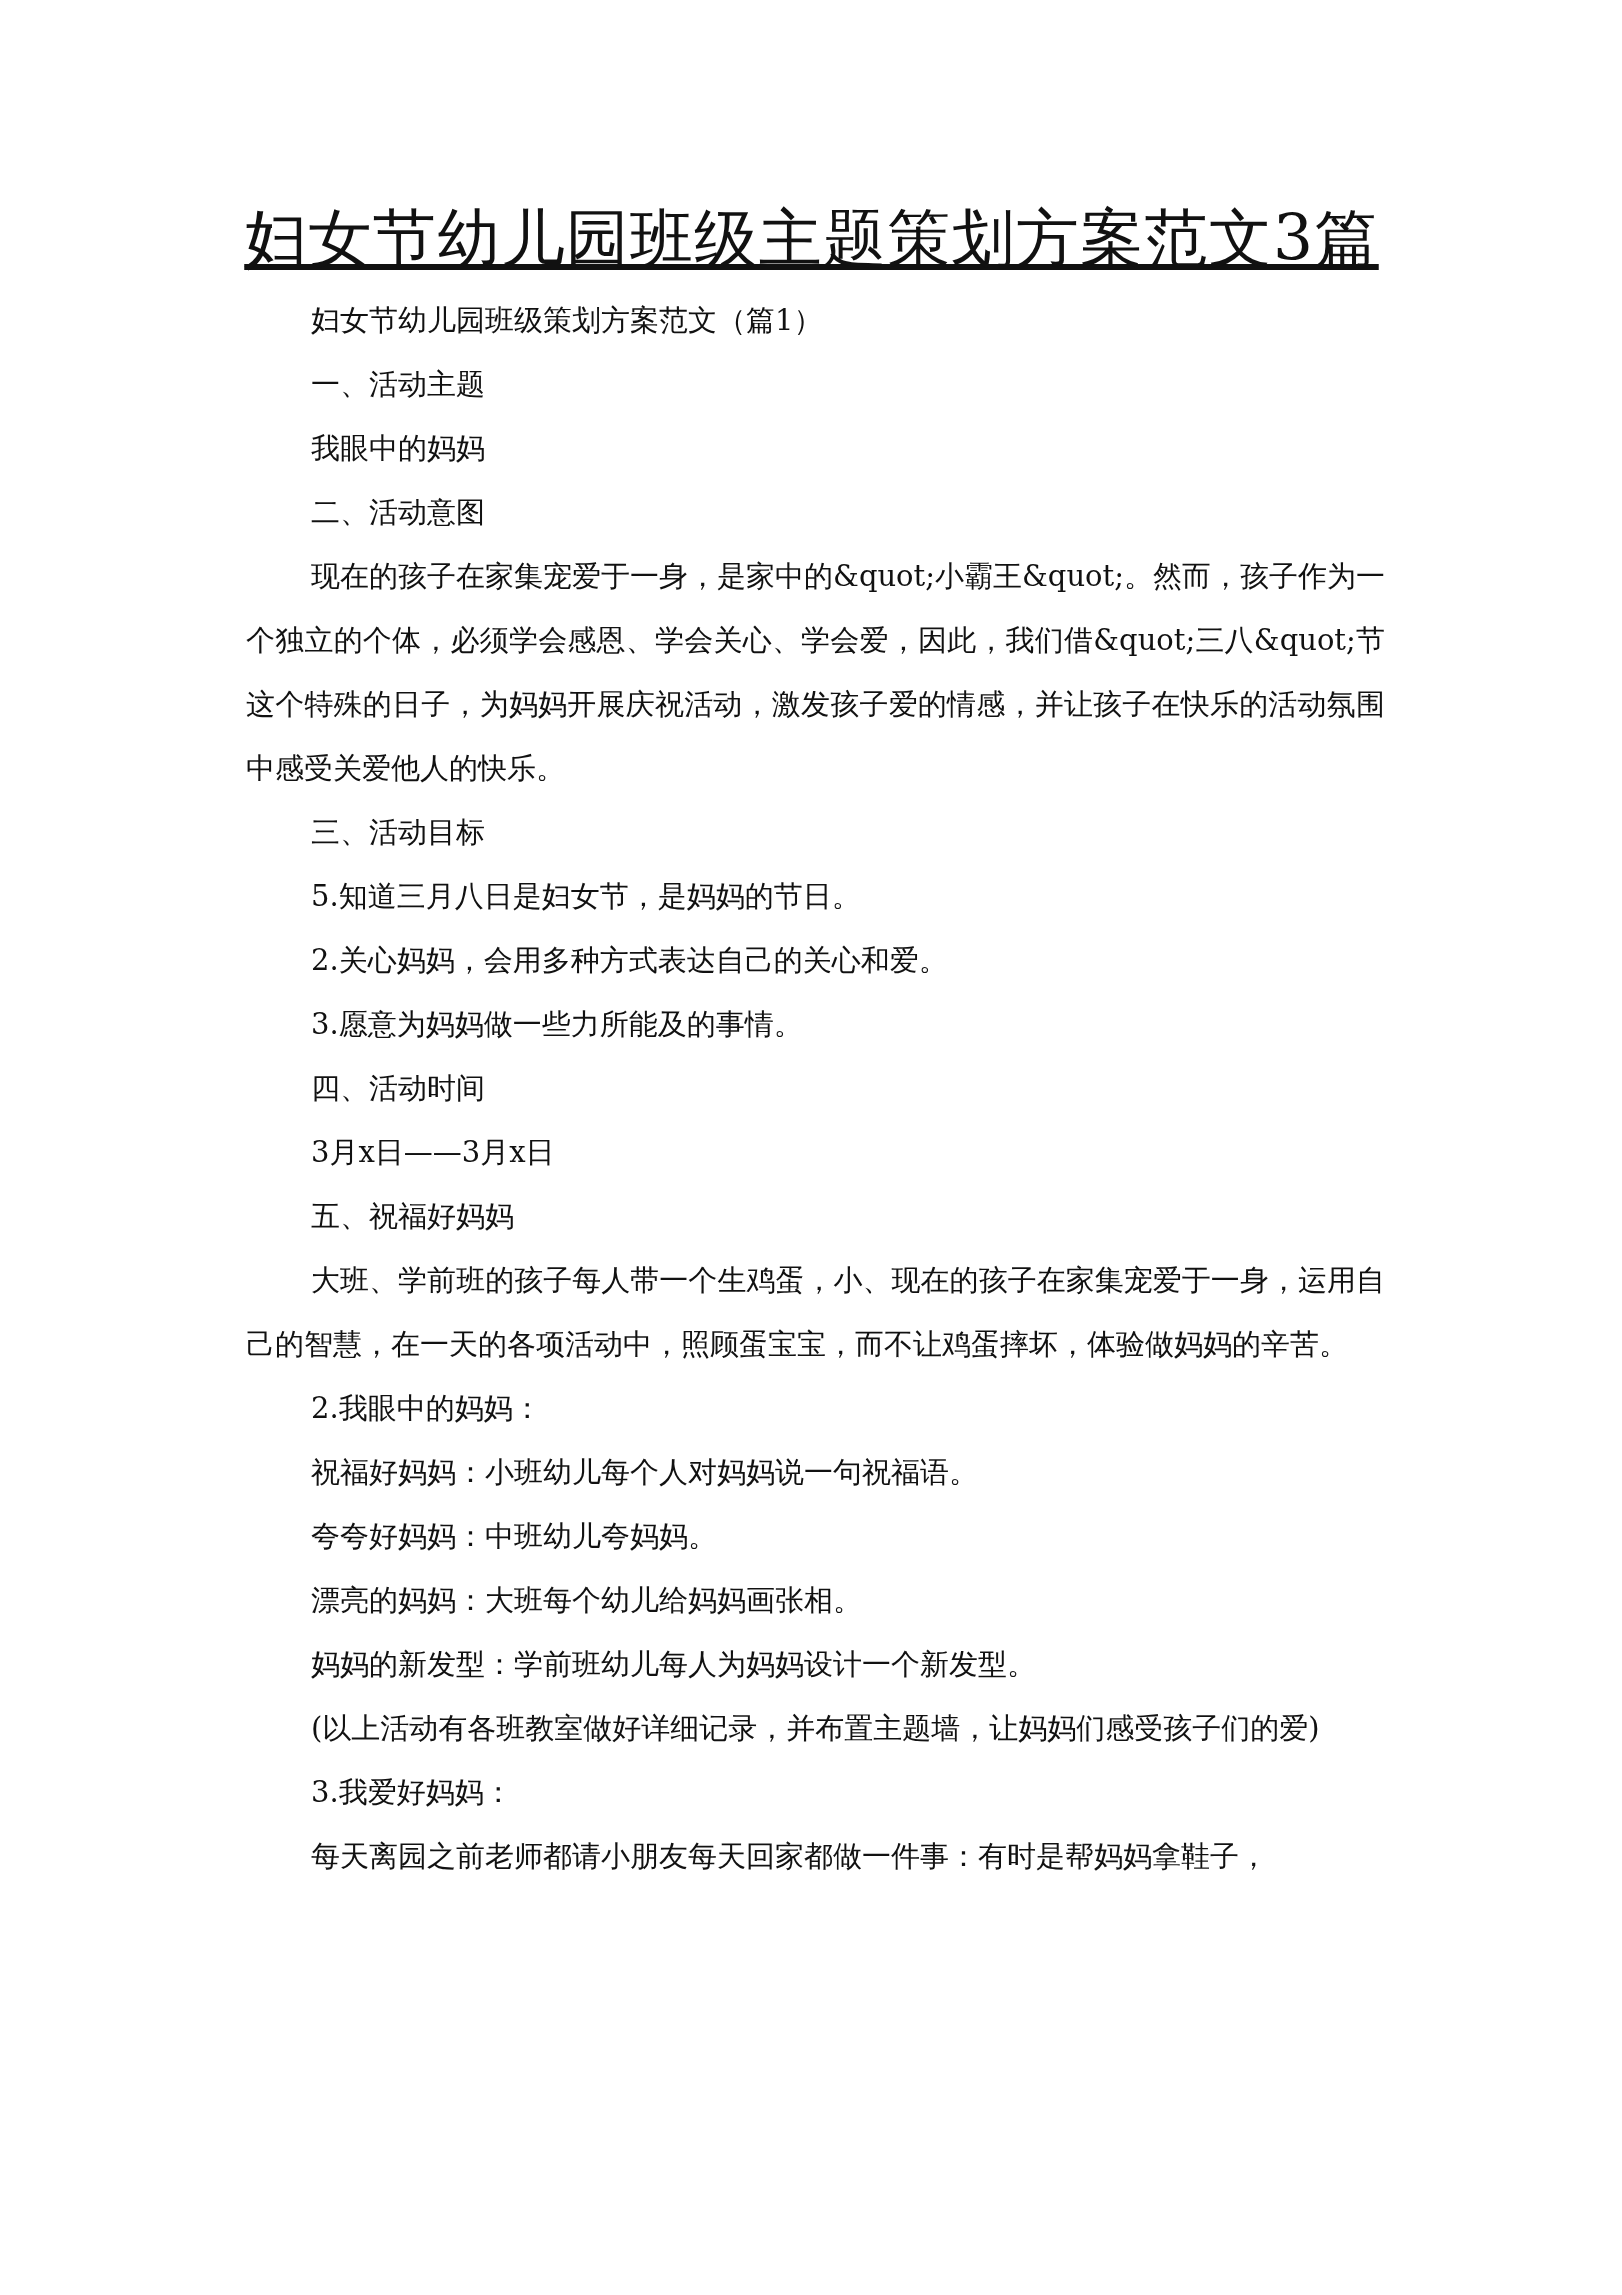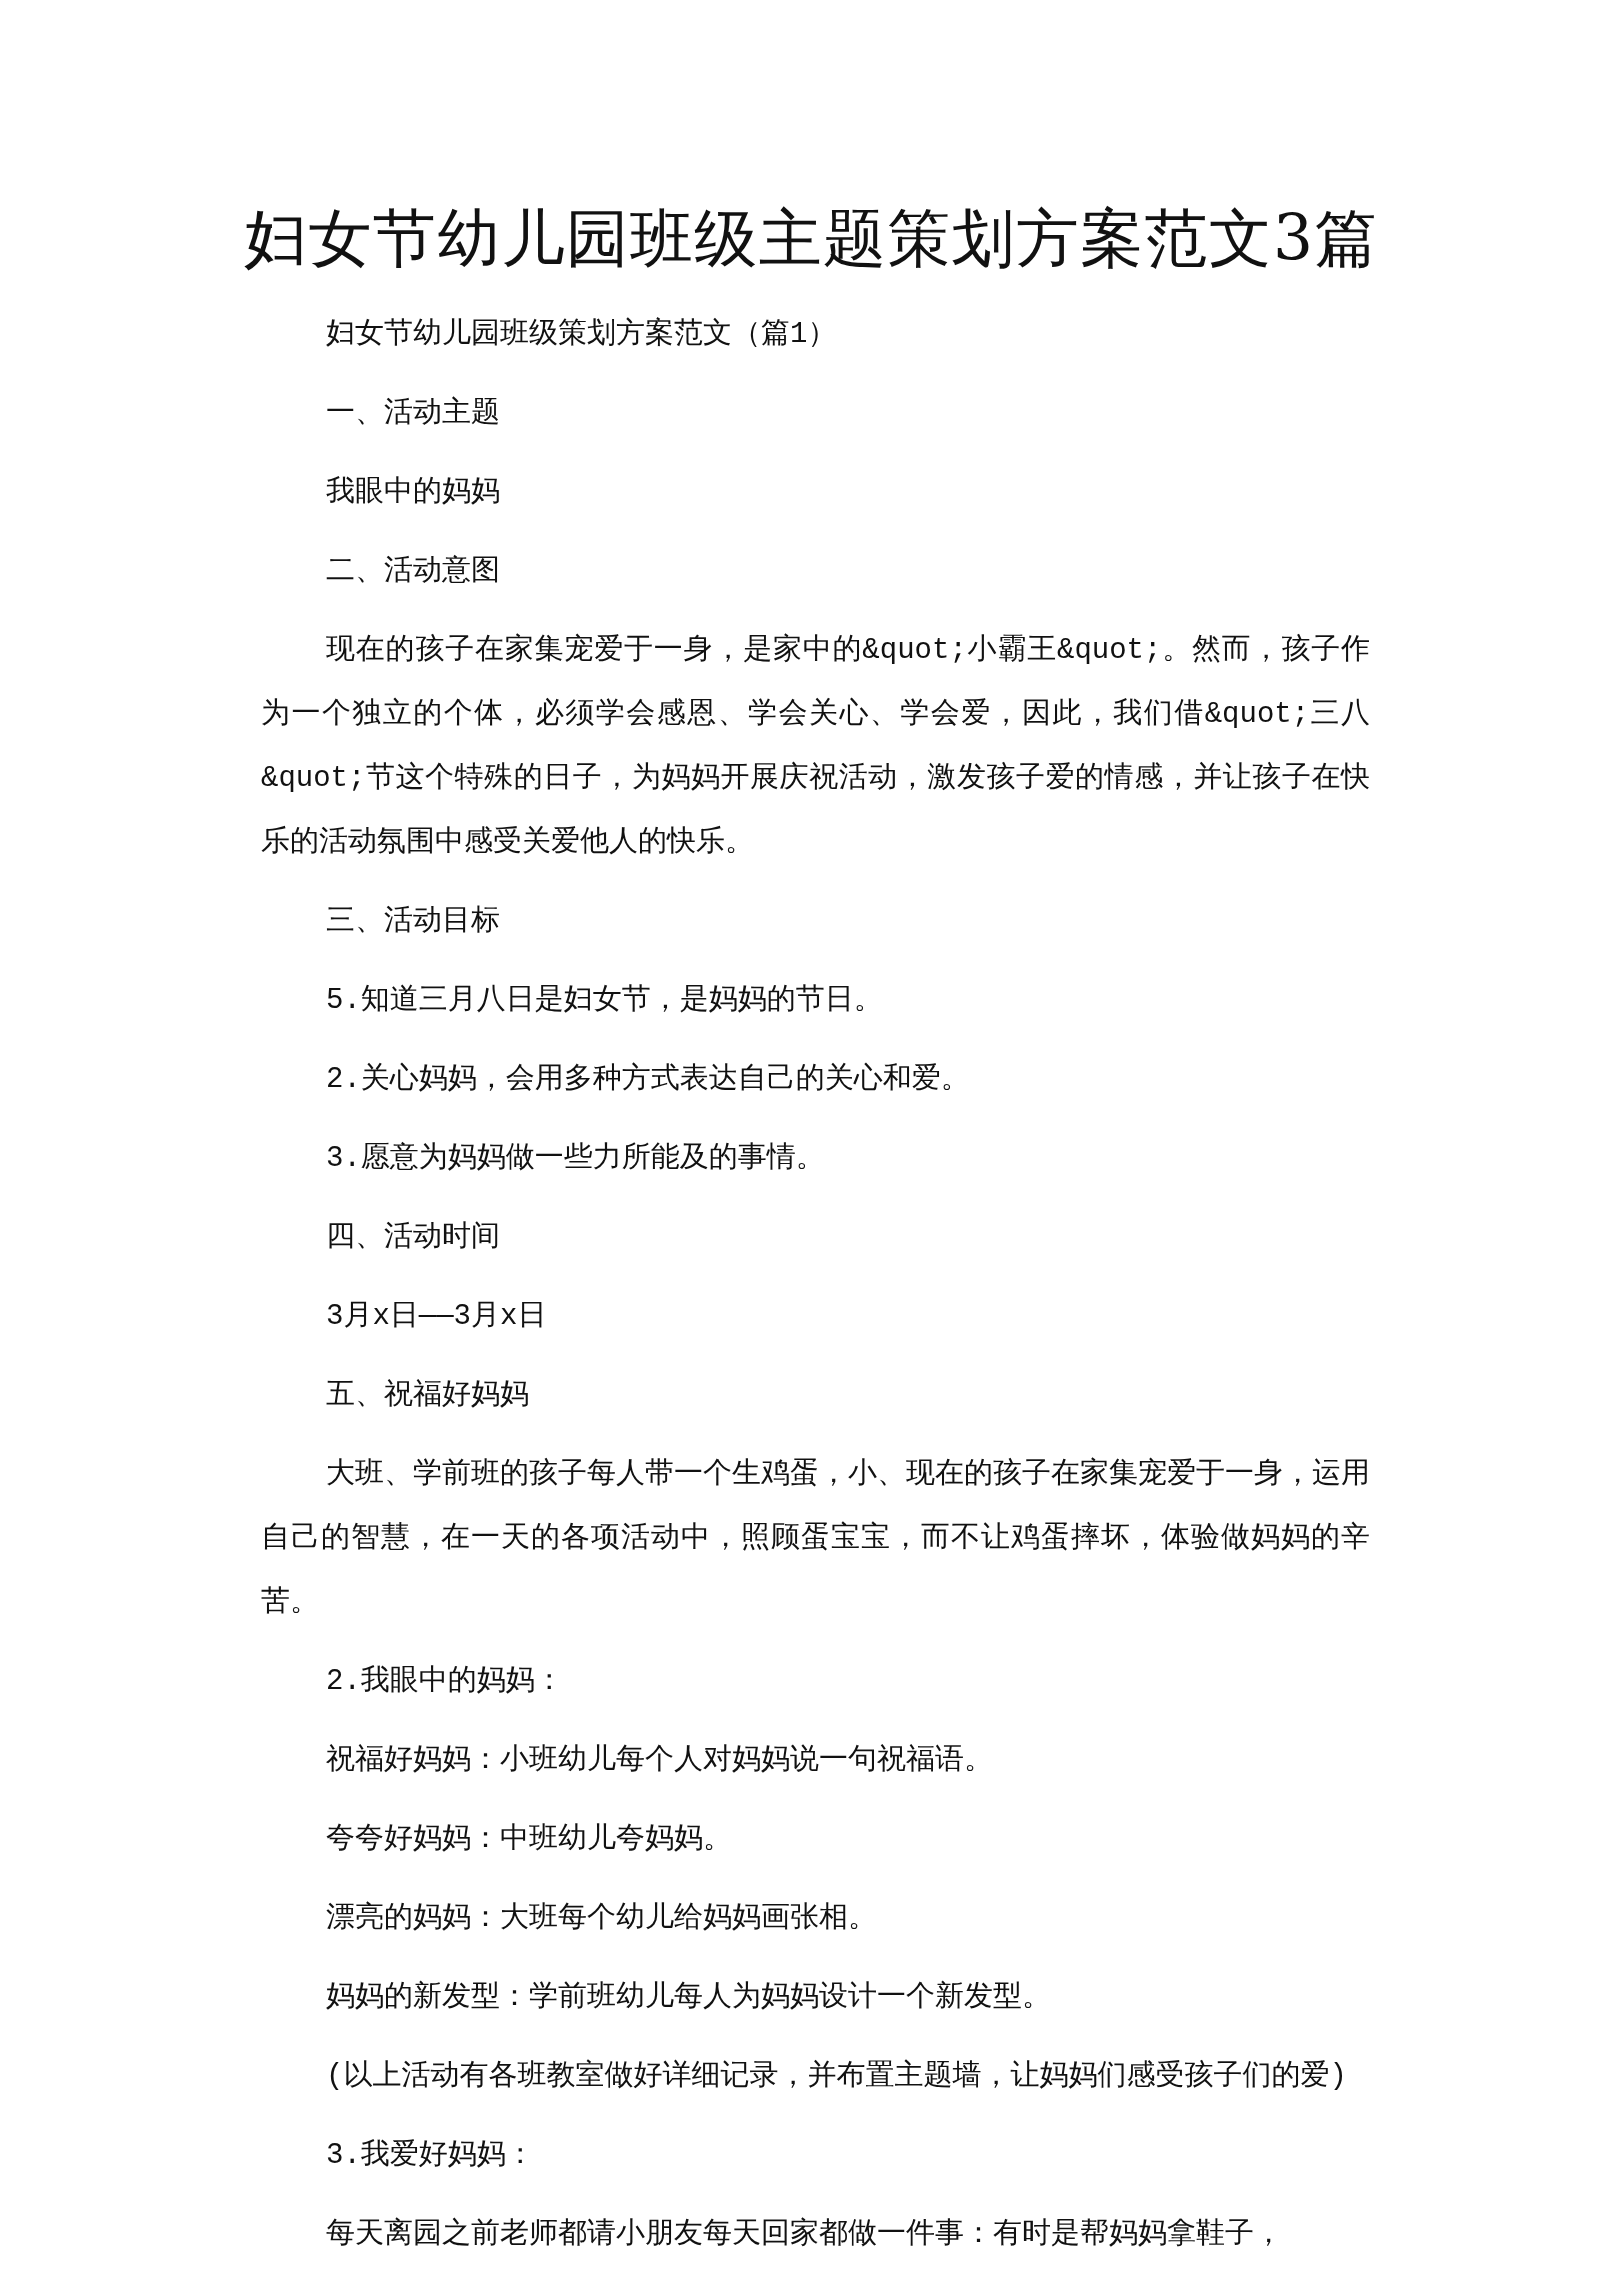--- a/index.html
+++ b/index.html
@@ -1,21 +1,21 @@
 <!DOCTYPE html>
 <html style="font-size:10.5px"><head>
 <meta charset="utf-8">
 <style>
   html, body { margin:0; padding:0; background:#ffffff; }
   body { width:1623px; height:2295px; position:relative; overflow:hidden;
          font-family:"DejaVu Serif","Liberation Serif",serif; color:#111; }
   .title { position:absolute; left:0; width:1623px; top:196px; text-align:center;
-           font-size:63px; line-height:85px; letter-spacing:1.3px; }
+           font-size:63px; line-height:85px; letter-spacing:1.3px;text-decoration:underline; }
   .body { position:absolute; left:246px; top:288px; width:1139px; }
-  .p { font-size:29px; line-height:64px; margin:15px; text-align:justify; text-align-last:left;font-family:Liberation Mono, monospace; }
+  .p { font-size:29px; line-height:64px; margin:0; text-align:justify; text-align-last:left; }
   .ind { text-indent:65px; }
 </style>
 </head>
 <body>
 
 <div class="title">妇女节幼儿园班级主题策划方案范文3篇</div>
 
 <div class="body">
   <p class="p ind">妇女节幼儿园班级策划方案范文（篇1）</p>
   <p class="p ind">一、活动主题</p>

